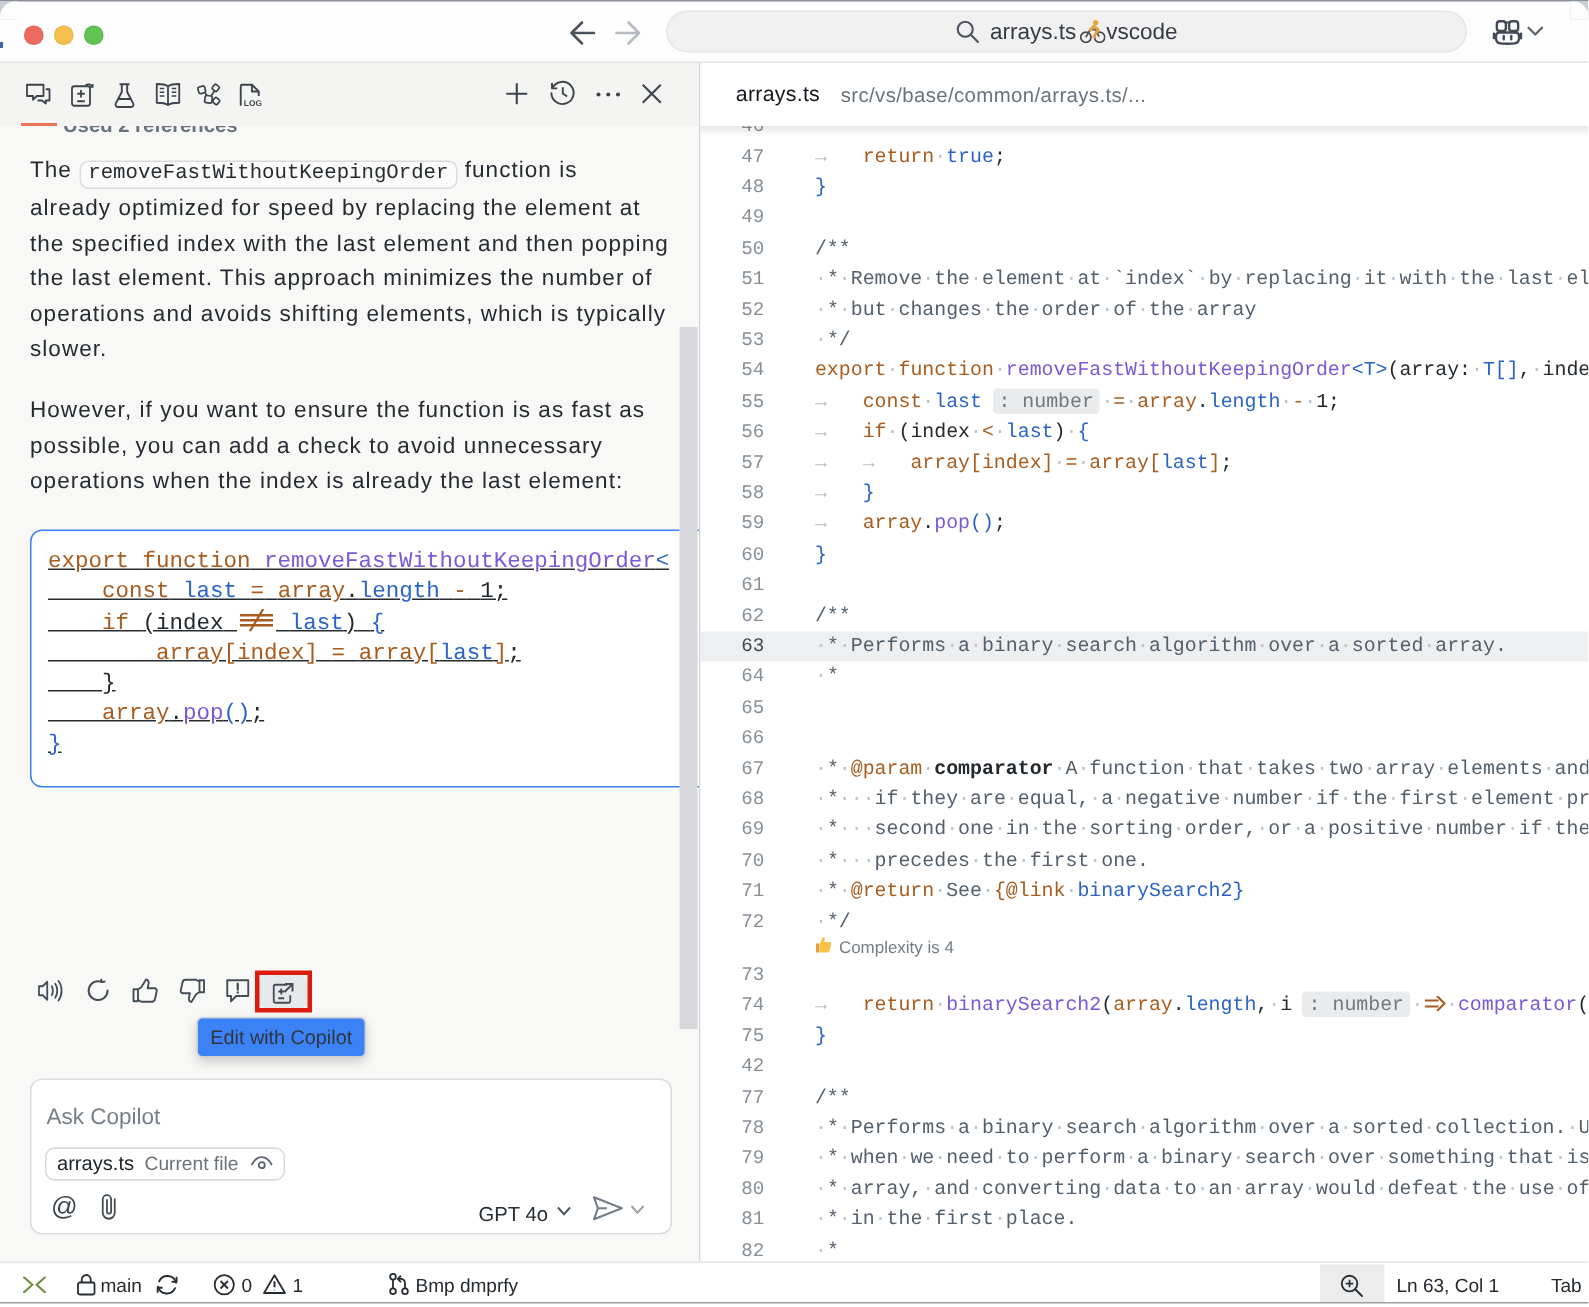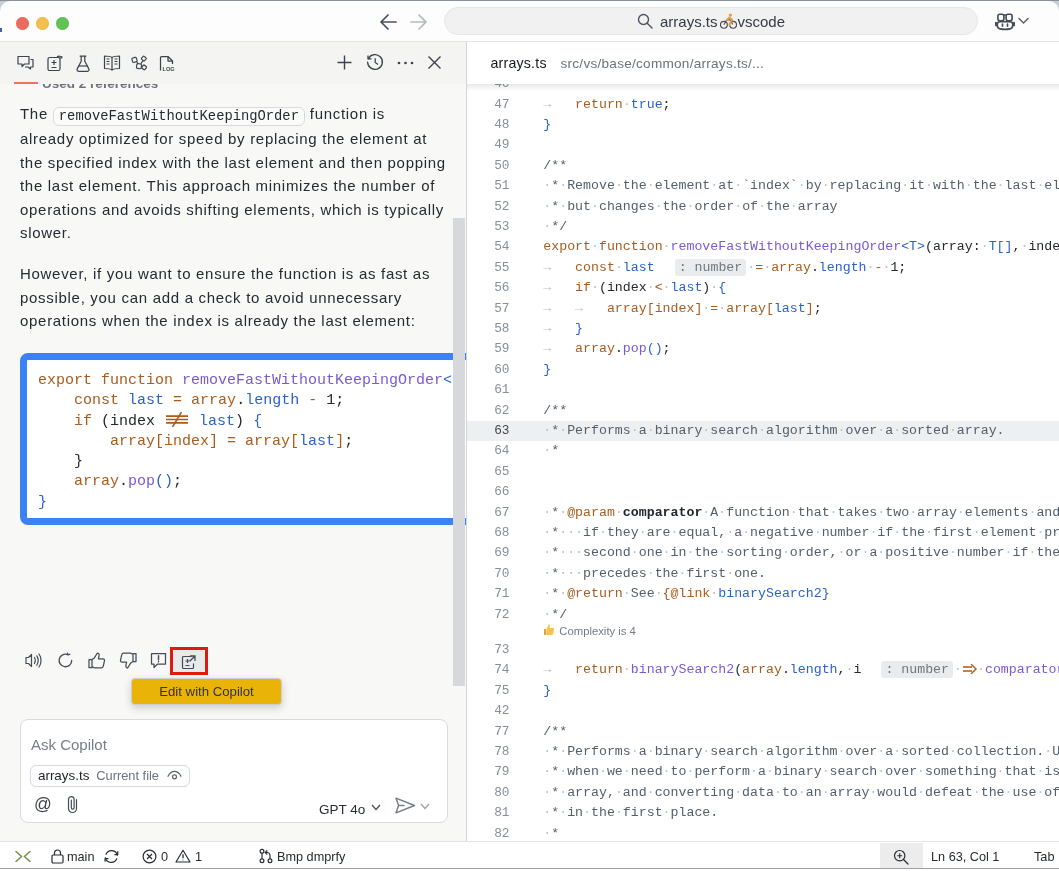--- a/index.html
+++ b/index.html
@@ -20,28 +20,28 @@
 
 #panel { position:absolute; left:0; top:42px; width:466px; height:799px; background:#f8f8f7; overflow:hidden; }
 #tabbar { position:absolute; left:0; top:0; width:466px; height:42px; background:#f4f4f3; }
 #panelbody { position:absolute; left:0; top:42px; width:466px; height:757px; overflow:hidden;
   font-size:15px; line-height:23.44px; color:#262b31; }
 .ticon { position:absolute; top:13px; }
 #usedref { position:absolute; left:42px; top:-12px; font-size:13.5px; font-weight:700; color:#6a737d; }
 .para { position:absolute; left:20px; width:446px; letter-spacing:0.7px; }
 .ichip { font-family:"Liberation Mono", monospace; font-size:13.8px; border:1px solid #d8dbde;
   border-radius:6px; background:#fbfbfa; padding:0.5px 5px 1.5px; letter-spacing:0; }
-#codeblock { position:absolute; left:20px; top:269px; width:474px; height:171.5px; border:7px solid #3b82f6;
-  border-radius:8px; background:#fff; overflow:hidden; }
+#codeblock { position:absolute; left:20px; top:269px; width:474px; height:171.5px; border:1px solid #3b82f6;
+  border-radius:8px; background:#fff; overflow:hidden;text-decoration:underline; }
 #codeblock pre { font-family:"Liberation Mono", monospace; font-size:15px; line-height:20.3px;
   color:#24292e; padding:11px 0 0 11px; }
 #codeblock .da { vertical-align:-2px; }
 .kw { color:#a85c1e; } .fn { color:#7a59d6; } .vb { color:#2b63c6; } .tx { color:#24292e; }
 .aicon { position:absolute; top:567.5px; }
-#tooltip { position:absolute; left:131px; top:594px; width:151px; height:26.5px; background:#eab308;
+#tooltip { position:absolute; left:131px; top:594px; width:113px; height:26.5px; background:#3b82f6;
   border:1px solid #cdd0d3; border-radius:4px; box-shadow:0 3px 8px rgba(0,0,0,.18);
   font-size:13.2px; color:#2f353b; display:flex; align-items:center; justify-content:center; }
 #askbox { position:absolute; left:20px; top:634.5px; width:428px; height:104.5px; background:#fff;
   border:1px solid #d8dbdf; border-radius:8px; }
 #askbox .ph { position:absolute; left:10px; top:13px; font-size:15px; color:#767e87; }
 #fchip { position:absolute; left:9px; top:45.5px; height:21.5px; border:1px solid #d5d8dc; border-radius:6px;
   background:#fff; display:flex; align-items:center; padding:0 7px; }
 #fchip .fn1 { font-size:13.4px; color:#20252b; }
 #fchip .fn2 { font-size:12.8px; color:#6a727b; margin-left:7px; }
 #pscroll { position:absolute; left:452.6px; top:176px; width:12px; height:468px; background:#d6d8db; }
@@ -52,21 +52,21 @@
 #edhead .t2 { position:absolute; left:93.5px; top:14px; font-size:13.6px; color:#6a727c; letter-spacing:0.25px; }
 #edshadow { position:absolute; left:0; top:42px; width:592px; height:7px;
   background:linear-gradient(rgba(60,64,70,0.12), rgba(60,64,70,0)); }
 #edcode { position:absolute; left:0; top:-42px; width:592px; height:841px;
   font-family:"Liberation Mono", monospace; font-size:13.25px; }
 .gut { position:absolute; left:0; width:42.5px; text-align:right; color:#878f98; height:20.4px; line-height:20.4px; font-size:12.8px; }
 .crow { position:absolute; left:76.3px; height:20.4px; line-height:20.4px; white-space:pre; color:#24292e; }
 .crow i, #edcode i { font-style:normal; color:#bdc2c8; }
 .c { color:#535f6b; } .gact { color:#40474f; }
 .pn { color:#24292e; font-weight:700; }
-.inlay { background:#e9ebed; color:#70787f; border-radius:3px; padding:1px 4px; margin-left:20px; margin-right:1px; }
+.inlay { background:#e9ebed; color:#70787f; border-radius:3px; padding:1px 4px; margin-left:7px; margin-right:1px; }
 .lens { position:absolute; left:76.3px; font-family:"Liberation Sans",sans-serif; font-size:11.3px; color:#747c85; height:15px; line-height:15px; }
 .crow .da { vertical-align:-1px; }
 
 #statusbar { position:absolute; left:0; top:841px; width:1059px; height:26.5px; background:#fff;
   border-top:1px solid #e3e4e5; font-size:12.7px; color:#262b30; }
 #statusbar .zoombox { position:absolute; left:880px; top:0.5px; width:43px; height:25.5px; background:#ececec; }
 #botline { position:absolute; left:0; top:868px; width:1059px; height:1px; background:#9aa0a6; }
 </style></head>
 <body>
 <div id="stage">

